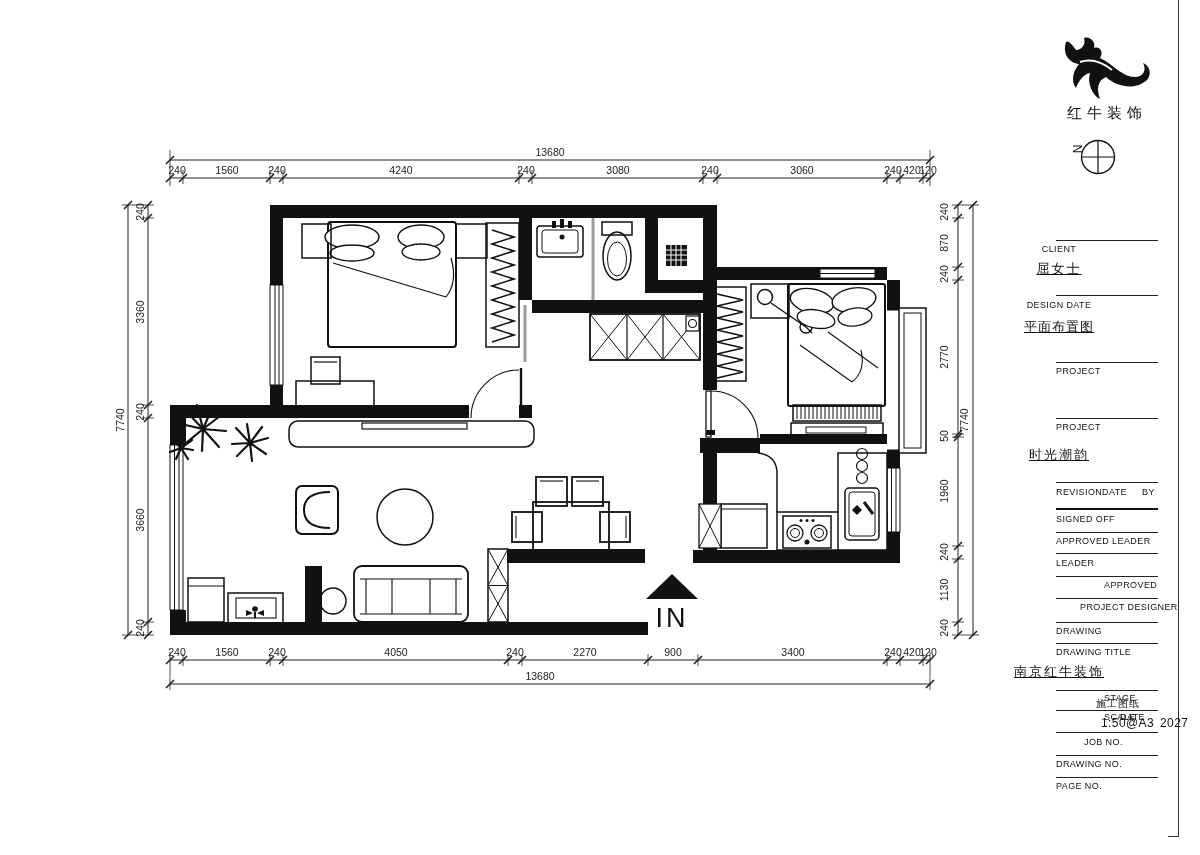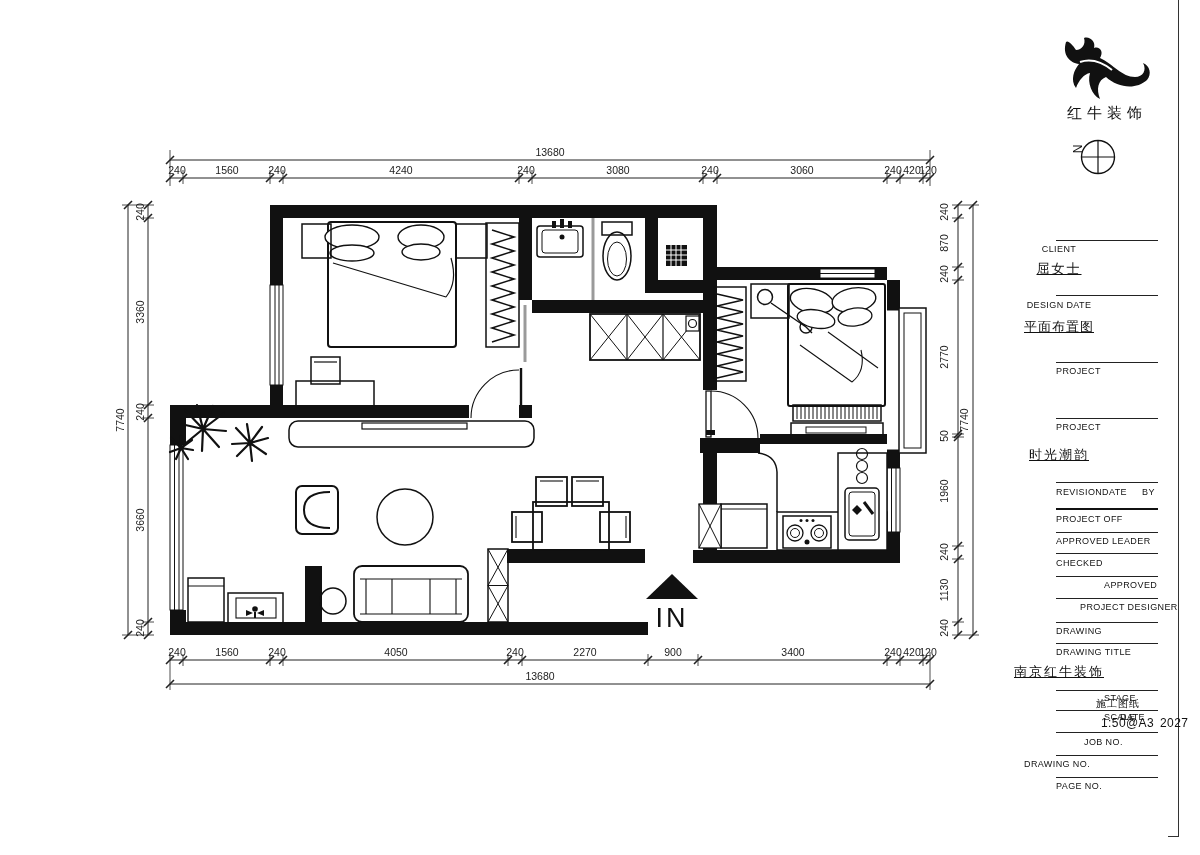--- a/index.html
+++ b/index.html
@@ -311,27 +311,27 @@
     <div class="tb-rule" style="top:418px"></div>
     <div class="tb-label" style="left:1056px;top:422px">PROJECT</div>
     <div class="tb-label tb-center tb-cn" style="top:446px">时光潮韵</div>
 
     <div class="tb-rule" style="top:482px"></div>
     <div class="tb-label" style="left:1056px;top:487px">REVISION</div>
     <div class="tb-label" style="left:1102px;top:487px">DATE</div>
     <div class="tb-label" style="left:1142px;top:487px">BY</div>
 
     <div class="tb-rule thick" style="top:508px"></div>
-    <div class="tb-label" style="left:1056px;top:514px">PROJECT OFF</div>
+    <div class="tb-label" style="left:1056px;top:514px">SIGNED OFF</div>
 
     <div class="tb-rule" style="top:532px"></div>
     <div class="tb-label" style="left:1056px;top:536px">APPROVED LEADER</div>
 
     <div class="tb-rule" style="top:553px"></div>
-    <div class="tb-label" style="left:1056px;top:558px">CHECKED</div>
+    <div class="tb-label" style="left:1056px;top:558px">LEADER</div>
 
     <div class="tb-rule" style="top:576px"></div>
     <div class="tb-label" style="left:1104px;top:580px">APPROVED</div>
 
     <div class="tb-rule" style="top:598px"></div>
     <div class="tb-label" style="left:1080px;top:602px">PROJECT DESIGNER</div>
 
     <div class="tb-rule" style="top:622px"></div>
     <div class="tb-label" style="left:1056px;top:626px">DRAWING</div>
 
@@ -346,19 +346,19 @@
     <div class="tb-rule" style="top:710px"></div>
     <div class="tb-label" style="left:1104px;top:712px">SCALE</div>
     <div class="tb-label tb-val" style="left:1080px;top:716px">1:50@A3</div>
     <div class="tb-label" style="left:1120px;top:712px">DATE</div>
     <div class="tb-label tb-val" style="left:1139px;top:716px">2027</div>
 
     <div class="tb-rule" style="top:732px"></div>
     <div class="tb-label" style="left:1084px;top:737px">JOB NO.</div>
 
     <div class="tb-rule" style="top:755px"></div>
-    <div class="tb-label" style="left:1024px;top:759px">DRAWING NO.</div>
+    <div class="tb-label" style="left:1056px;top:759px">DRAWING NO.</div>
 
     <div class="tb-rule" style="top:777px"></div>
     <div class="tb-label" style="left:1056px;top:781px">PAGE NO.</div>
   </div>
 
 </div>
 
 </body></html>

